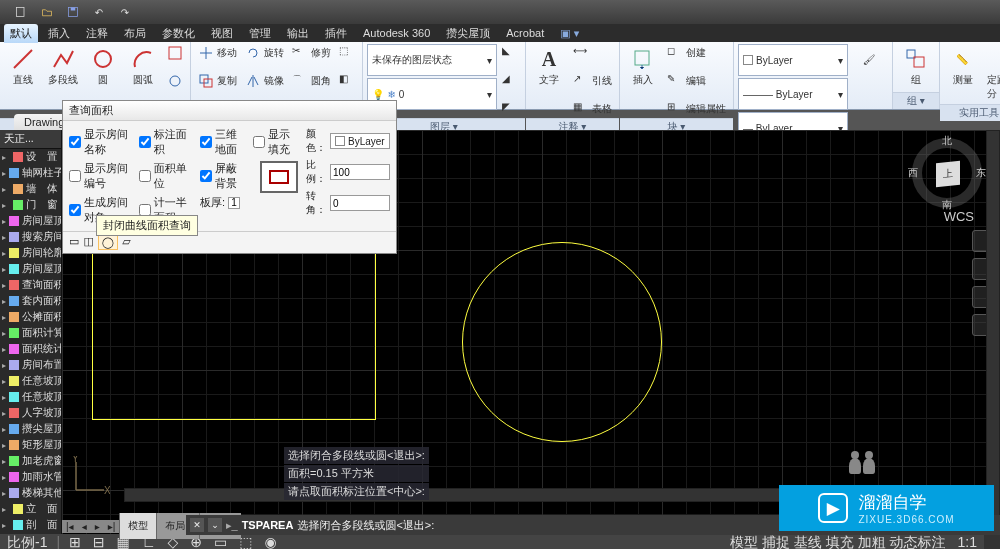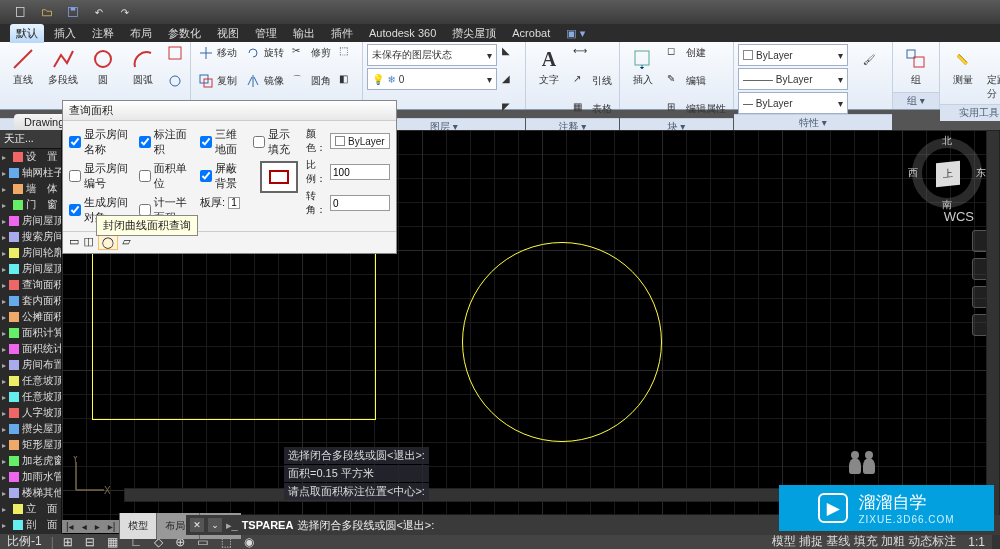--- a/index.html
+++ b/index.html
@@ -6,33 +6,33 @@
 body { width:1000px; height:549px; background:#333; overflow:hidden; position:relative; font-size:11px; color:#ccc; }
 
 
 .titlebar { height:24px; background:linear-gradient(#5a5a5a,#3a3a3a); display:flex; align-items:center; gap:4px; padding-left:10px; font-size:10px; }
 .tb-btn { width:22px; height:20px; display:flex; align-items:center; justify-content:center; color:#ddd; }
 .titlebar svg { width:12px; height:12px; }
 
 
 .menubar { height:18px; background:#2c2c2c; display:flex; align-items:center; gap:4px; padding-left:4px; font-size:11px; }
 .menubar span { padding:2px 6px; color:#ddd; }
-.menubar span.active { background:linear-gradient(#e8f4ff,#b8d8f8); color:#222; border-radius:3px 3px 0 0;margin-left:6px; }
+.menubar span.active { background:linear-gradient(#e8f4ff,#b8d8f8); color:#222; border-radius:3px 3px 0 0; }
 
 
 .ribbon { height:68px; background:linear-gradient(#f9fbfe,#e4ecf7); border-bottom:1px solid #8a9ab0; display:flex; }
 .rgroup { border-right:1px solid #c5d0e0; display:flex; flex-direction:column; justify-content:space-between; padding:2px 4px 1px 4px; }
 .rlabel { text-align:center; font-size:10px; color:#4a5a70; background:#d8e2f0; margin:0 -4px -1px -4px; padding:1px 0; border-top:1px solid #c5d0e0; }
 .rtools { display:flex; gap:2px; align-items:flex-start; }
 .rbig { width:38px; display:flex; flex-direction:column; align-items:center; font-size:10px; color:#333; gap:2px; padding:2px; border:1px solid transparent; border-radius:3px; }
 .rbig .ic { width:28px; height:24px; display:flex; align-items:center; justify-content:center; }
 .rsmall { display:flex; align-items:center; gap:3px; font-size:10px; color:#333; padding:1px 3px; white-space:nowrap; }
 .rsmall .ic { width:16px; height:16px; }
 .rcol { display:flex; flex-direction:column; gap:10px; }
-.rsel { height:22px; border:1px solid #a0b0c8; background:#fff; font-size:10px; padding:0 4px; display:flex; align-items:center; justify-content:space-between; color:#333; }
+.rsel { height:32px; border:1px solid #a0b0c8; background:#fff; font-size:10px; padding:0 4px; display:flex; align-items:center; justify-content:space-between; color:#333; }
 .ic svg { width:100%; height:100%; }
 
 
 .filetabs { height:20px; background:#555; display:flex; align-items:flex-end; padding-left:10px; }
 .filetab { background:linear-gradient(#f5f5f5,#e0e0e0); padding:2px 10px 2px 10px; font-size:11px; color:#222; border-radius:4px 4px 0 0; margin-left:4px; display:flex; align-items:center; gap:6px; }
 .filetab .x { font-size:10px; color:#888; }
 
 
 .sidepal { position:absolute; left:0; top:130px; width:62px; bottom:15px; background:#2a2a2a; border-right:1px solid #111; font-size:10.5px; overflow:hidden; }
 .paltitle { background:#3a3a3a; padding:2px 4px; color:#eee; border-bottom:1px solid #111; }
@@ -86,21 +86,21 @@
 
 
 .mtabs { position:absolute; left:62px; bottom:14px; height:18px; display:flex; align-items:center; font-size:10px; z-index:3; }
 .mtabs .nav { background:#888; padding:1px 4px; color:#222; }
 .mtabs .tab { background:#999; padding:6px 8px; color:#222; border-left:1px solid #666; }
 .mtabs .tab.act { background:#ddd; }
 .scroll-h { position:absolute; left:62px; bottom:32px; right:14px; height:14px; background:#333; border:1px solid #222; z-index:2; }
 .scroll-v { position:absolute; right:0; top:0; width:14px; bottom:0; background:#333; border:1px solid #222; }
 
 
-.status { position:absolute; left:0; right:8px; bottom:0; height:15px; background:#444; display:flex; align-items:center; font-size:12px; color:#ddd; gap:6px; padding:0 4px; }
+.status { position:absolute; left:0; right:16px; bottom:0; height:15px; background:#444; display:flex; align-items:flex-start; font-size:14px; color:#ddd; gap:6px; padding:0 4px; }
 .status .sep { color:#777; }
 .stbtn { padding:0 3px; }
 
 
 .wm { position:absolute; right:6px; bottom:18px; width:215px; height:46px; background:#03a0e0; color:#fff; display:flex; align-items:center; justify-content:center; gap:10px; font-size:17px; z-index:10; }
 .wm-logo { width:30px; height:30px; border:2px solid #fff; border-radius:6px; display:flex; align-items:center; justify-content:center; }
 .wm-txt small { font-size:10px; display:block; color:#cdeffd; letter-spacing:1px; }
 
 .people { position:absolute; right:125px; bottom:60px; display:flex; gap:2px; z-index:4; }
 .person { width:12px; height:16px; background:#888; border-radius:50% 50% 20% 20%; position:relative; }

